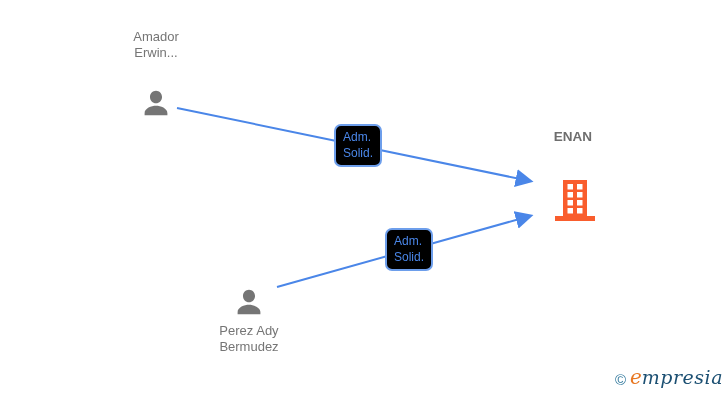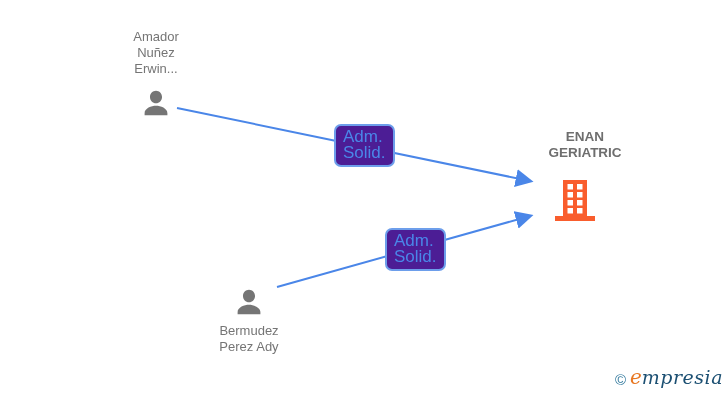--- a/index.html
+++ b/index.html
@@ -37,25 +37,25 @@
 
   .node-icon {
     position: absolute;
     z-index: 2;
   }
   .person-icon-svg { display: block; }
 
   .edge-label-box {
     position: absolute;
     z-index: 3;
-    background: #4c1d95;
+    background: #000000;
     border: 2px solid #6d9eeb;
     border-radius: 7px;
     color: #4a86e8;
-    font-size: 17px;
+    font-size: 12px;
     line-height: 16px;
     padding: 3px 7px 4px 7px;
     text-align: left;
   }
 
   .watermark {
     position: absolute;
     right: 5px;
     bottom: 3px;
     z-index: 4;
@@ -94,42 +94,40 @@
       <marker id="arrowhead" viewBox="0 0 10 10" refX="8" refY="5" markerWidth="9" markerHeight="9" orient="auto-start-reverse">
         <path d="M0,0 L10,5 L0,10 z" fill="#4a86e8"></path>
       </marker>
     </defs>
     <line x1="177" y1="108" x2="530" y2="181" stroke="#4a86e8" stroke-width="2" marker-end="url(#arrowhead)"></line>
     <line x1="277" y1="287" x2="530" y2="216" stroke="#4a86e8" stroke-width="2" marker-end="url(#arrowhead)"></line>
   </svg>
 
   <div class="node-label" style="left:96px; top:29px; width:120px;">
     <div>Amador</div>
-    <div>Nuñez</div>
     <div>Erwin...</div>
   </div>
   <div class="node-icon" style="left:137px; top:84px;">
     <svg class="person-icon-svg" width="38" height="38" viewBox="0 0 24 24">
       <path fill="#757575" d="M12 12.2c2.1 0 3.8-1.8 3.8-4s-1.7-4-3.8-4-3.8 1.8-3.8 4 1.7 4 3.8 4zm0 1.6c-2.9 0-7.2 1.6-7.2 4.6v1.4h14.4v-1.4c0-3-4.3-4.6-7.2-4.6z"></path>
     </svg>
   </div>
 
   <div class="node-icon" style="left:230px; top:283px;">
     <svg class="person-icon-svg" width="38" height="38" viewBox="0 0 24 24">
       <path fill="#757575" d="M12 12.2c2.1 0 3.8-1.8 3.8-4s-1.7-4-3.8-4-3.8 1.8-3.8 4 1.7 4 3.8 4zm0 1.6c-2.9 0-7.2 1.6-7.2 4.6v1.4h14.4v-1.4c0-3-4.3-4.6-7.2-4.6z"></path>
     </svg>
   </div>
   <div class="node-label" style="left:189px; top:323px; width:120px;">
+    <div>Perez Ady</div>
     <div>Bermudez</div>
-    <div>Perez Ady</div>
   </div>
 
-  <div class="node-label company" style="left:525px; top:129px; width:120px;">
+  <div class="node-label company" style="left:513px; top:129px; width:120px;">
     <div>ENAN</div>
-    <div>GERIATRIC</div>
   </div>
   <div class="node-icon" style="left:553px; top:180px;">
     <svg width="44" height="42" viewBox="0 0 44 42">
       <rect x="2" y="36" width="40" height="5" fill="#f95d2d"></rect>
       <rect x="10" y="0" width="24" height="36" fill="#f95d2d"></rect>
       <rect x="14.5" y="4" width="5.5" height="5.5" fill="#ffffff"></rect>
       <rect x="24" y="4" width="5.5" height="5.5" fill="#ffffff"></rect>
       <rect x="14.5" y="12" width="5.5" height="5.5" fill="#ffffff"></rect>
       <rect x="24" y="12" width="5.5" height="5.5" fill="#ffffff"></rect>
       <rect x="14.5" y="20" width="5.5" height="5.5" fill="#ffffff"></rect>

